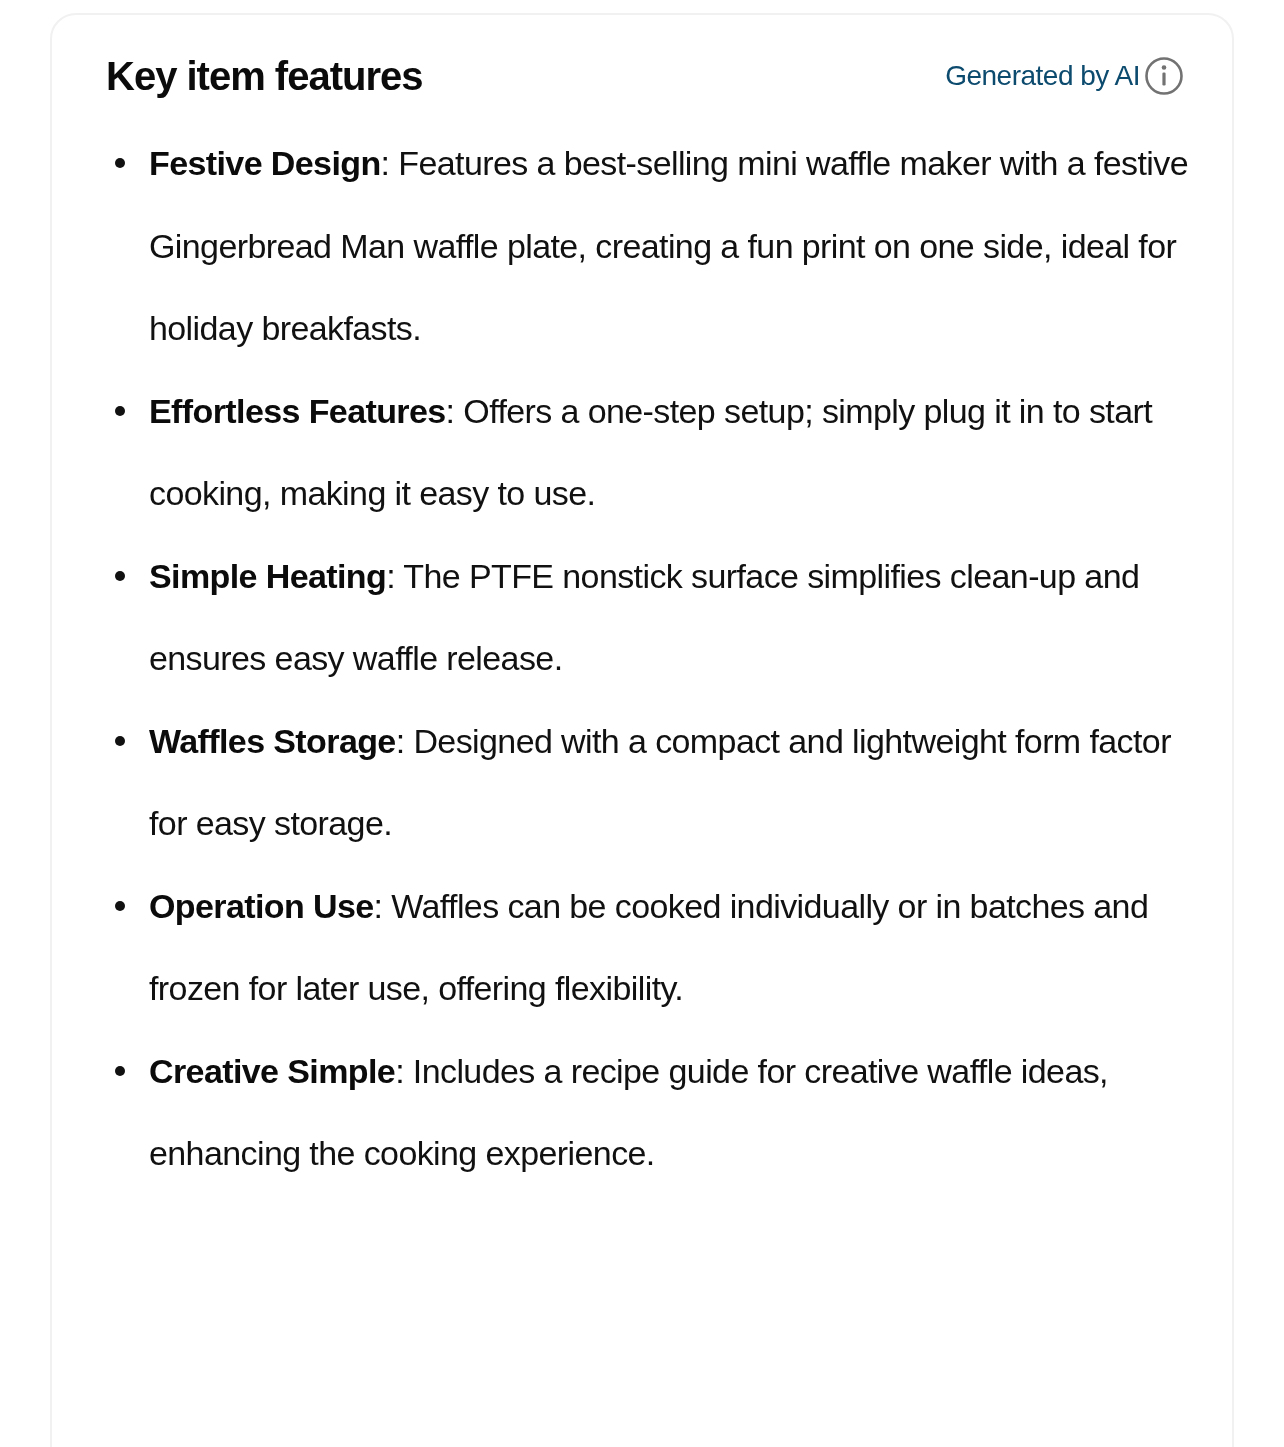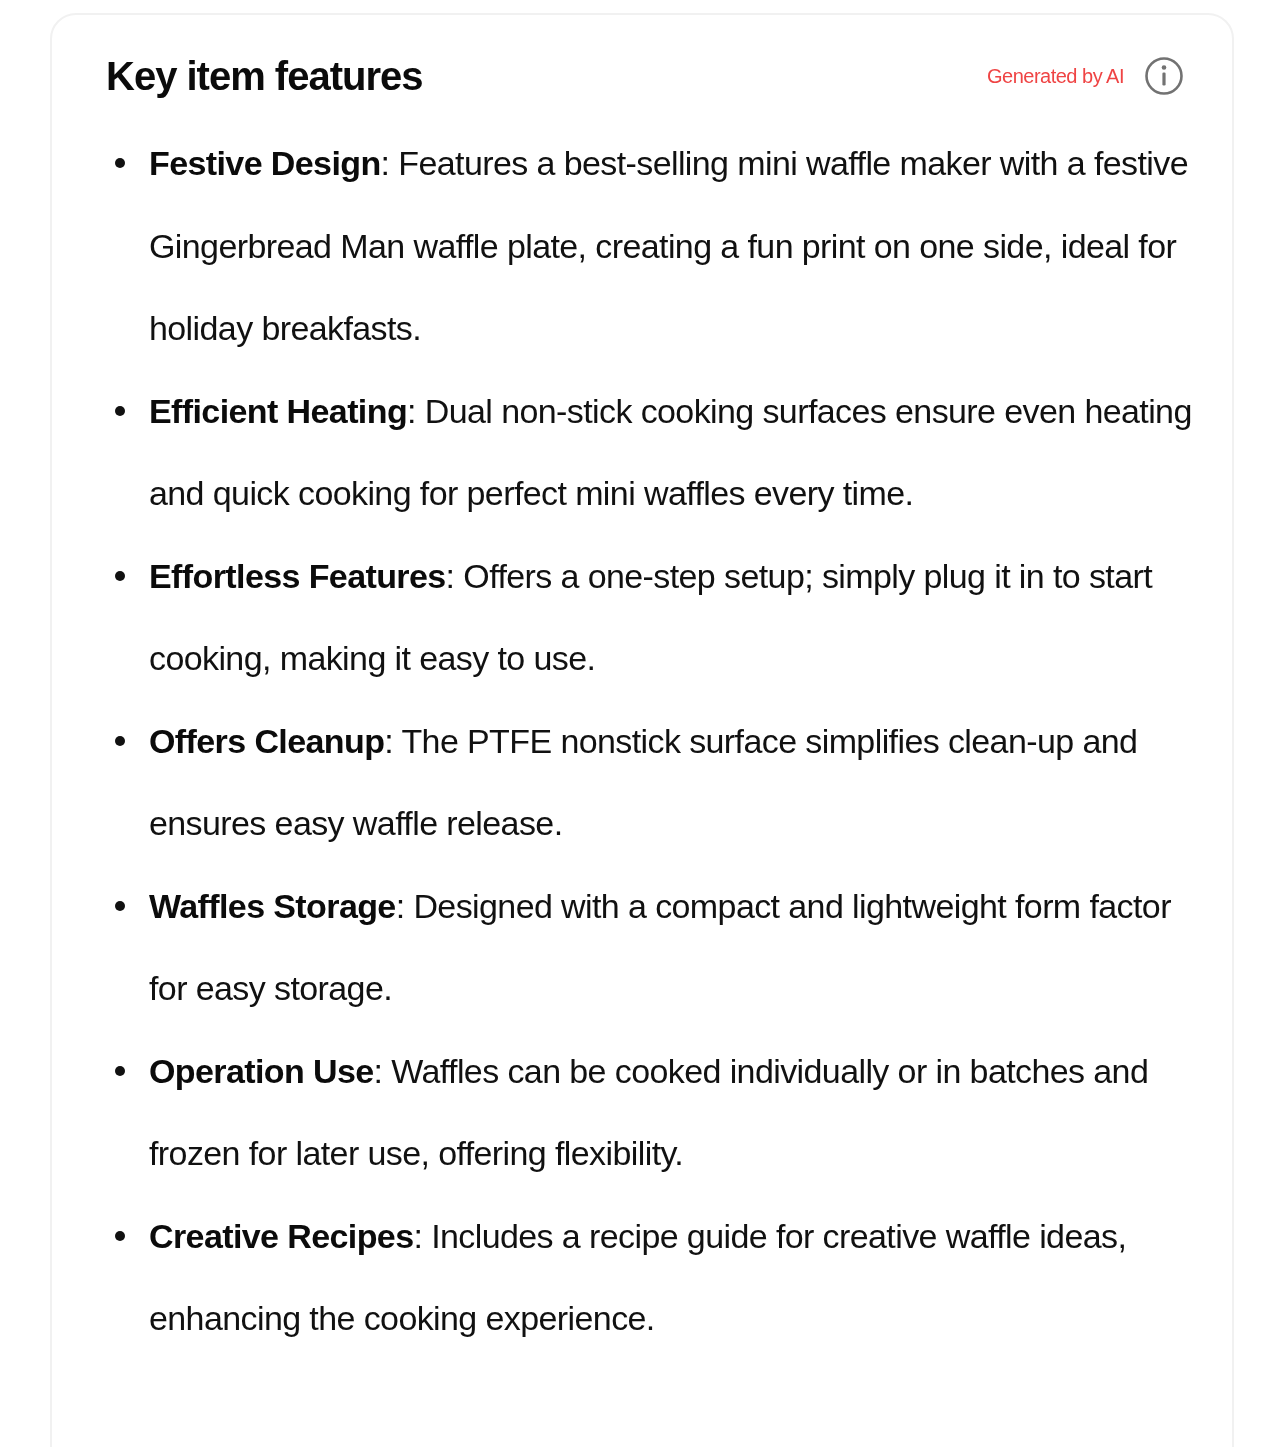--- a/index.html
+++ b/index.html
@@ -40,24 +40,24 @@
       font-family: "Liberation Sans", sans-serif;
       font-weight: bold;
       font-size: 40px;
       letter-spacing: -1px;
       color: #0b0b0b;
       margin: 8px;
     }
     .ai-badge {
       display: flex;
       align-items: center;
-      gap: 20px;
-      color: #ef4444;
+      gap: 4px;
+      color: #0c4a6e;
       font-family: "Liberation Sans", sans-serif;
-      font-size: 20px;
+      font-size: 28px;
       letter-spacing: -0.5px;
     }
     .info-icon {
       width: 40px;
       height: 40px;
       display: inline-block;
     }
     .features {
       position: absolute;
       left: 0;
@@ -107,31 +107,28 @@
         </svg>
       </span>
     </div>
   </div>
 
   <ul class="features">
     <li class="feature">
       <span class="bullet"></span><span class="feature-name">Festive Design</span><span>: </span><span>Features a best-selling mini waffle maker with a festive Gingerbread Man waffle plate, creating a fun print on one side, ideal for holiday breakfasts.</span>
     </li>
     <li class="feature">
-      <span class="bullet"></span><span class="feature-name">Efficient Heating</span><span>: </span><span>Dual non-stick cooking surfaces ensure even heating and quick cooking for perfect mini waffles every time.</span>
-    </li>
-    <li class="feature">
       <span class="bullet"></span><span class="feature-name">Effortless Features</span><span>: </span><span>Offers a one-step setup; simply plug it in to start cooking, making it easy to use.</span>
     </li>
     <li class="feature">
-      <span class="bullet"></span><span class="feature-name">Offers Cleanup</span><span>: </span><span>The PTFE nonstick surface simplifies clean-up and ensures easy waffle release.</span>
+      <span class="bullet"></span><span class="feature-name">Simple Heating</span><span>: </span><span>The PTFE nonstick surface simplifies clean-up and ensures easy waffle release.</span>
     </li>
     <li class="feature">
       <span class="bullet"></span><span class="feature-name">Waffles Storage</span><span>: </span><span>Designed with a compact and lightweight form factor for easy storage.</span>
     </li>
     <li class="feature">
       <span class="bullet"></span><span class="feature-name">Operation Use</span><span>: </span><span>Waffles can be cooked individually or in batches and frozen for later use, offering flexibility.</span>
     </li>
     <li class="feature">
-      <span class="bullet"></span><span class="feature-name">Creative Recipes</span><span>: </span><span>Includes a recipe guide for creative waffle ideas, enhancing the cooking experience.</span>
+      <span class="bullet"></span><span class="feature-name">Creative Simple</span><span>: </span><span>Includes a recipe guide for creative waffle ideas, enhancing the cooking experience.</span>
     </li>
   </ul>
 </div>
 
 </body></html>

